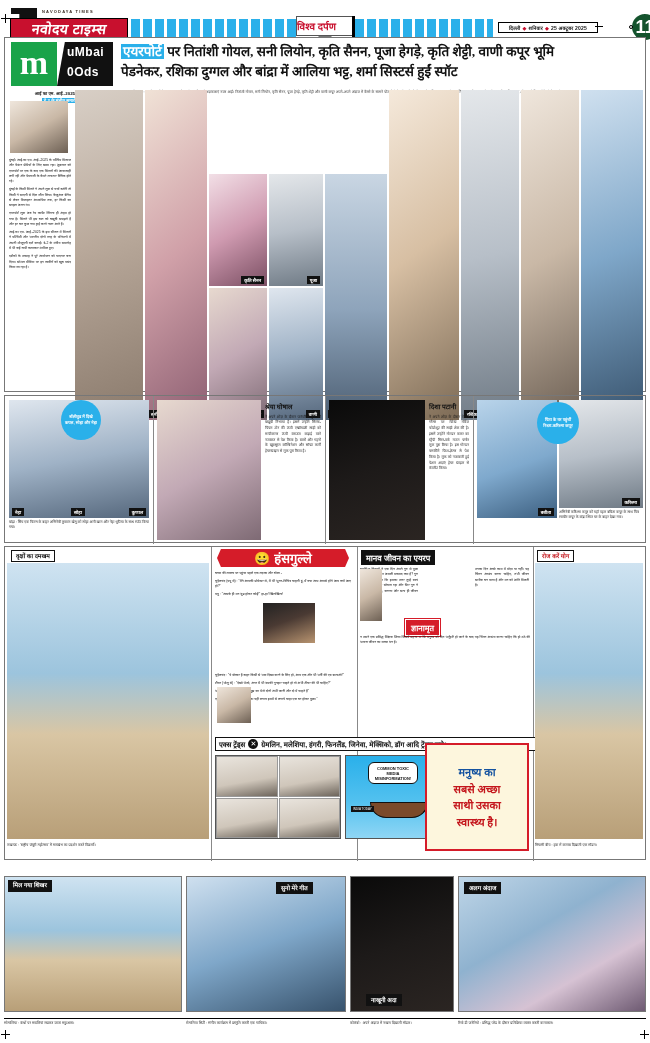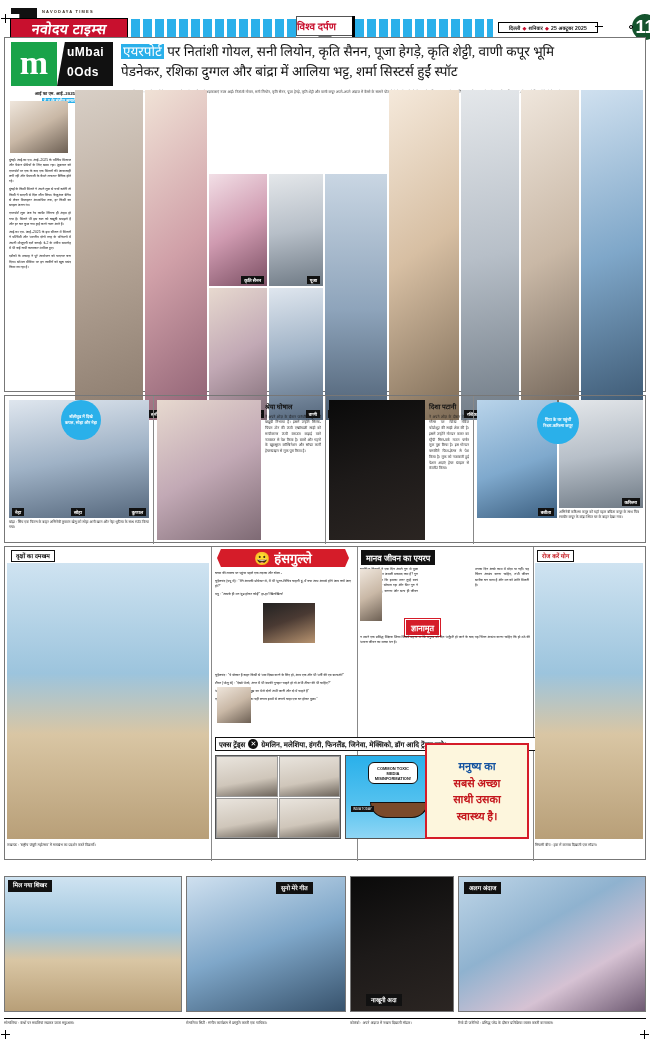--- a/index.html
+++ b/index.html
@@ -83,21 +83,21 @@
               font-family:"Liberation Serif", serif; }
   .mm-black { position:absolute; left:46px; top:0; width:56px;height:44px; background:#111;
               color:#fff; clip-path:polygon(14% 0,100% 0,100% 100%,0 100%); }
   .mm-black div{ font-size:12px;font-weight:bold;padding-left:10px;line-height:20px;letter-spacing:.5px;}
   .mm-sub { position:absolute; left:4px; top:52px; width:104px; font-size:4.4px;
             font-weight:bold; text-align:center; line-height:1.6; color:#111; }
   .mm-sub .hl { background:#2ab0ea; color:#fff; padding:0 2px; }
 
   .headline {
     position:absolute; left:116px; top:4px; width:470px;
-    font-size:13.5px; font-weight:normal; line-height:1.45;
+    font-size:13.5px; font-weight:bold; line-height:1.45;
     color:#111; font-family:"Liberation Serif", serif;
   }
   .headline .hl { background:#2ab0ea; color:#fff; padding:0 2px; }
   .subline { position:absolute; left:128px; top:52px; width:440px;
              font-size:3.6px; line-height:1.5; text-align:justify; color:#333; }
 
   .leftcol { position:absolute; left:4px; top:120px; width:62px; height:265px;
              font-size:3.4px; line-height:1.55; text-align:justify; color:#222;
              overflow:hidden; }
   .leftcol p { margin-bottom:3px; }
@@ -375,21 +375,21 @@
     </div>
 
     <div class="sec-label" style="left:356px;top:3px;background:#111;color:#fff;border-color:#111;font-size:8px;">मानव जीवन का एयरप</div>
     <div class="col-text" style="left:355px;top:20px;width:58px;height:50px;overflow:hidden;">सुप्रसिद्ध विद्वानों ने एक दिन अपने गुरु से पूछा कि मानव जीवन का असली मकसद क्या है? गुरु ने मुस्कराकर कहा कि इसका उत्तर तुम्हें स्वयं ढूंढ़ना होगा। शिष्य सोचता रहा और फिर गुरु ने समझाया कि सेवा, करुणा और सत्य ही जीवन का मूल आधार है।</div>
     <div class="col-text" style="left:470px;top:20px;width:54px;height:50px;overflow:hidden;">उनका दिन अच्छे काम में मोड़ा या नहीं। यह चिंतन अवश्य करना चाहिए, तभी जीवन सार्थक बन पाता है और मन को शांति मिलती है।</div>
     <div class="ph img-f" style="left:355px;top:22px;width:22px;height:52px;"></div>
 
     <div class="red-badge" style="left:400px;top:72px;">ज्ञानामृत</div>
     <div class="col-text" style="left:355px;top:88px;width:170px;height:96px;overflow:hidden;">न उसने एक प्रसिद्ध शिक्षक शिष्य जिसमें महत्त्व या कि मनुष्य को दिन भर्तृहरि हो जाने के बाद यह चिंतन अवश्य करना चाहिए कि हो उठे की भावना जीवन का सच्चा धन है।</div>
 
-    <div class="quote-box" style="left:420px;top:196px;width:104px;height:96px;">
+    <div class="quote-box" style="left:420px;top:196px;width:104px;height:108px;">
       <span>मनुष्य का</span>
       <span class="r">सबसे अच्छा</span>
       <span class="r">साथी उसका</span>
       <span class="r">स्वास्थ्य है।</span>
     </div>
 
     <div class="sec-label" style="left:532px;top:3px;color:#c4161c;">रोज करें योग</div>
     <div class="ph img-sand" style="left:530px;top:16px;width:108px;height:276px;"></div>
     <div class="fcap" style="left:530px;top:296px;width:108px;">मियामी बीच : हवा में करतब दिखाती एक मॉडल।</div>
   </div>

